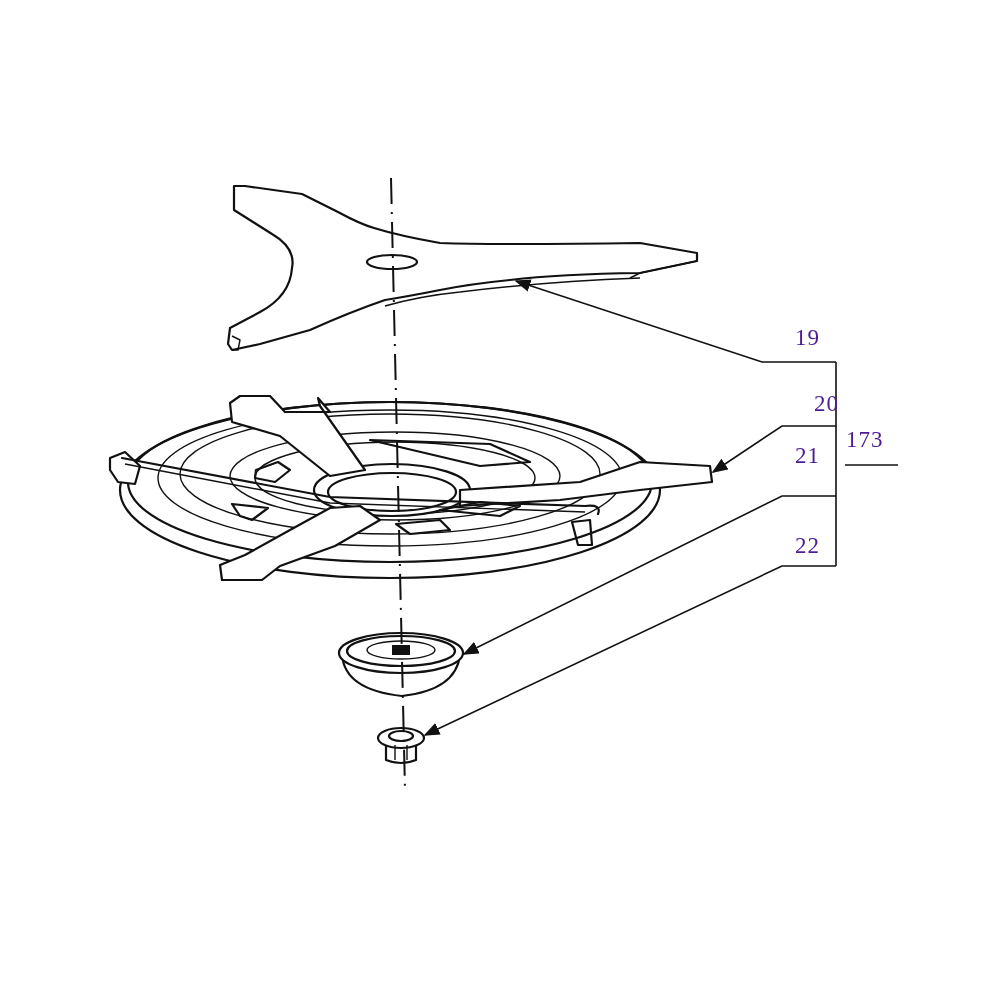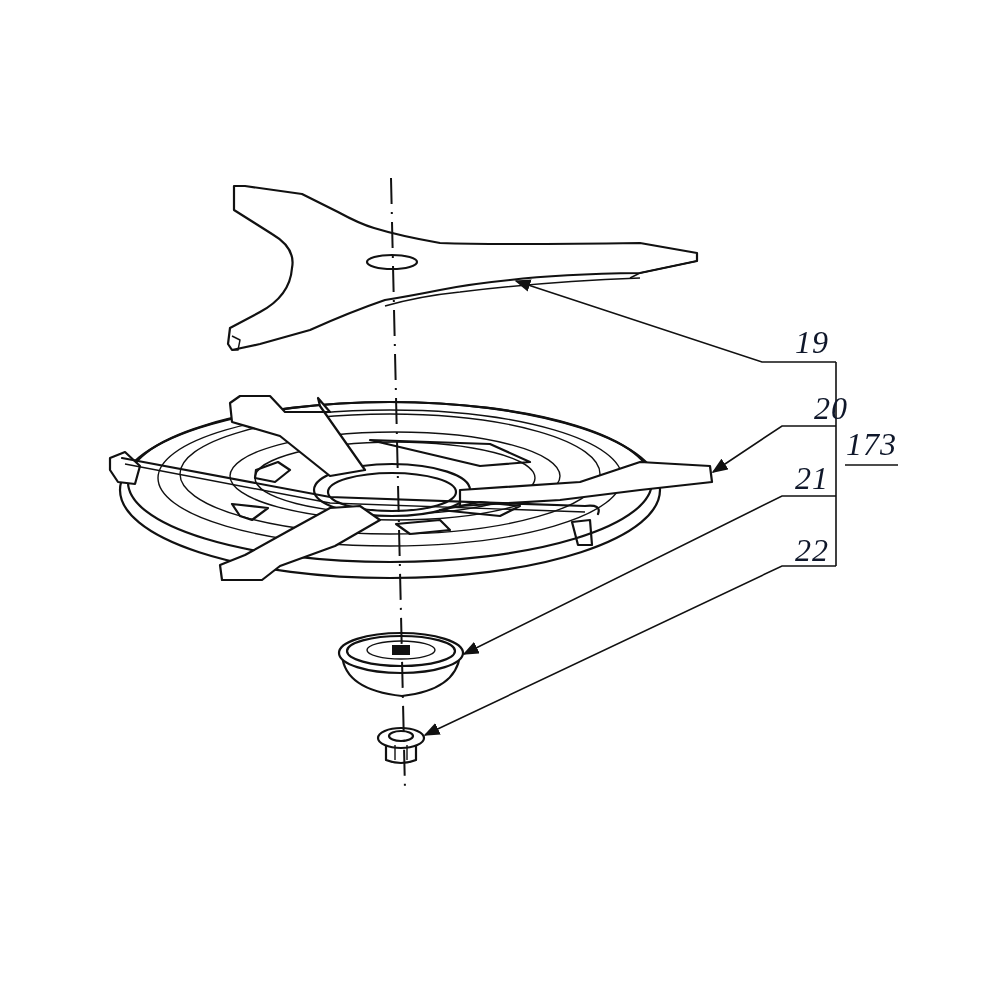--- a/index.html
+++ b/index.html
@@ -3,21 +3,21 @@
   <meta charset="utf-8">
   <style>
     html, body { margin: 0; padding: 0; background: #ffffff; }
     body { width: 1000px; height: 1000px; position: relative; overflow: hidden; font-family: "Liberation Serif", serif; }
     #diagram { position: absolute; left: 0; top: 0; width: 1000px; height: 1000px; }
     .ln { fill: none; stroke: #111; stroke-width: 2.2; stroke-linejoin: round; stroke-linecap: round; }
     .ln-thin { fill: none; stroke: #111; stroke-width: 1.4; stroke-linejoin: round; }
     .fill-w { fill: #fff; stroke: #111; stroke-width: 2.2; stroke-linejoin: round; }
     .leader { fill: none; stroke: #111; stroke-width: 1.6; }
     .center { fill: none; stroke: #111; stroke-width: 2; stroke-dasharray: 26 8 2 8; }
-    .lbl { position: absolute; font-size: 32px; color: #0f172a; font-family: "Liberation Serif", serif; line-height: 1; letter-spacing: 1px; font-style: italic; }
+    .lbl { position: absolute; font-size: 23px; color: #4c1d95; font-family: "Liberation Serif", serif; line-height: 1; letter-spacing: 1px; }
   </style>
 </head>
 <body>
 
 <svg id="diagram" viewBox="0 0 1000 1000" xmlns="http://www.w3.org/2000/svg">
 
   <g>
     <path class="fill-w" d="M234,186 L245,186 L302,194 L338,212 Q360,224 374,228 Q400,236 440,243 Q500,245 640,243 L697,253 L697,261 L640,273 Q560,274 510,280 Q470,284 440,290 Q410,296 385,300 Q350,312 310,330 L260,344 L232,350 L228,344 L230,328 L260,312 Q290,296 292,268 Q296,248 272,234 L234,210 Z"></path>
     <path class="ln-thin" d="M630,278 L640,273 M640,273 L697,261"></path>
     <path class="ln-thin" d="M385,306 Q420,296 460,292 Q540,282 640,278"></path>
@@ -83,15 +83,15 @@
     <path class="leader" marker-end="url(#arr)" d="M836,566 L782,566 L425,735"></path>
 
     <path class="leader" d="M836,362 L836,566 M780,362 L836,362"></path>
 
     <path class="leader" d="M845,465 L898,465"></path>
   </g>
 </svg>
 
 <div class="lbl" style="left:795px; top:326px;">19</div>
 <div class="lbl" style="left:814px; top:392px;">20</div>
-<div class="lbl" style="left:795px; top:462px;">21</div>
+<div class="lbl" style="left:795px; top:444px;">21</div>
 <div class="lbl" style="left:795px; top:534px;">22</div>
 <div class="lbl" style="left:846px; top:428px;">173</div>
 
 </body></html>

